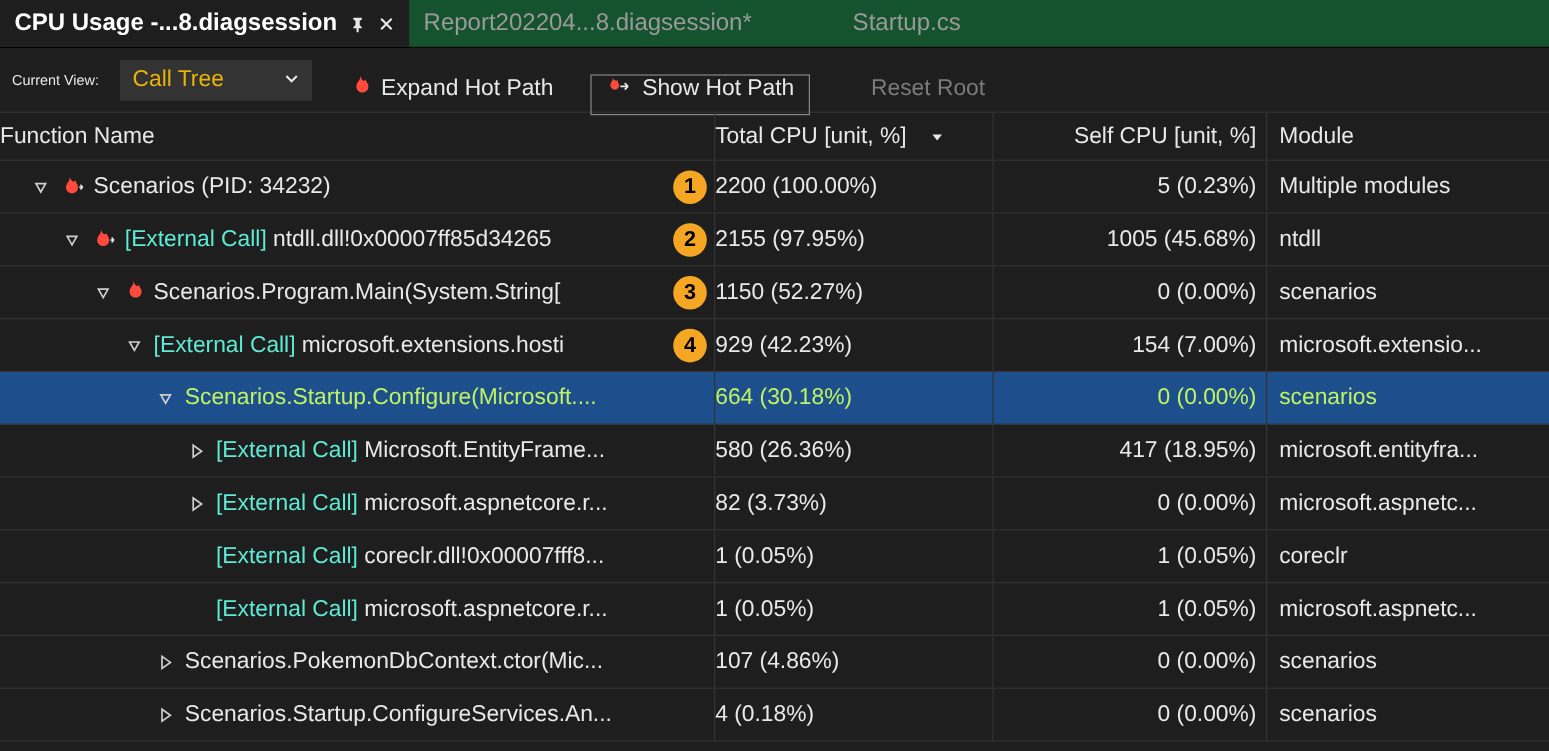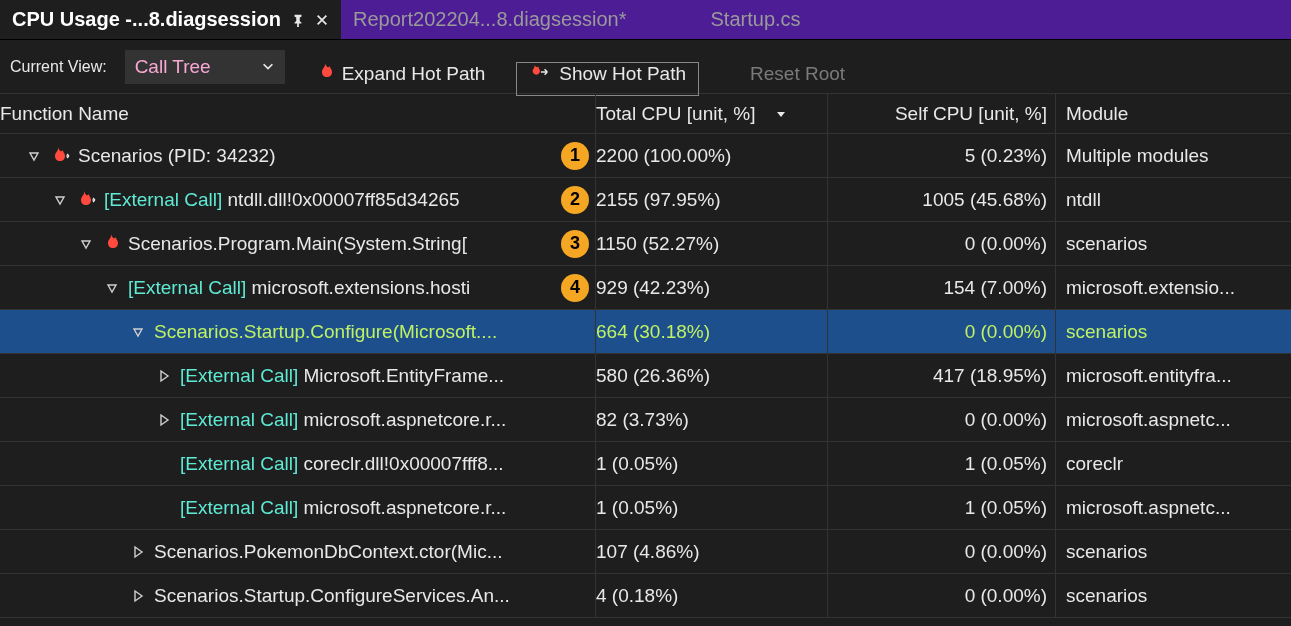--- a/index.html
+++ b/index.html
@@ -10,21 +10,21 @@
     font-size: 18px;
     width: 1291px;
     height: 626px;
     overflow: hidden;
   }
   
   .tabs {
     display: flex;
     align-items: stretch;
     height: 40px;
-    background: #4c1d95;
+    background: #14532d;
     border-bottom: 1px solid #000;
   }
   .tab {
     display: flex;
     align-items: center;
     padding: 0 12px;
     color: #9a9a9a;
     font-size: 20px;
     gap: 10px;
     cursor: pointer;
@@ -41,29 +41,29 @@
   .pin svg, .close svg { display:block; }
   
   .toolbar {
     display: flex;
     align-items: center;
     height: 54px;
     padding: 0 10px;
     gap: 18px;
     border-bottom: 1px solid #333;
   }
-  .toolbar-label { font-size: 16px; color:#e8e8e8; }
+  .toolbar-label { font-size: 12px; color:#e8e8e8; }
   .dropdown {
     display:flex; align-items:center; justify-content:space-between;
     background:#333333;
     height:34px;
     min-width:160px;
     padding:0 10px;
     font-size:19px;
-    color:#f9a8d4;
+    color:#eab308;
     cursor:pointer;
   }
   .dropdown .chev { margin-left:16px; }
   .tool-btn {
     display:flex; align-items:flex-start; gap:8px;
     height:34px; padding:0 12px;
     font-size:19px; color:#e8e8e8;
     cursor:pointer;
     border:1px solid transparent;
     margin-top:24px;

